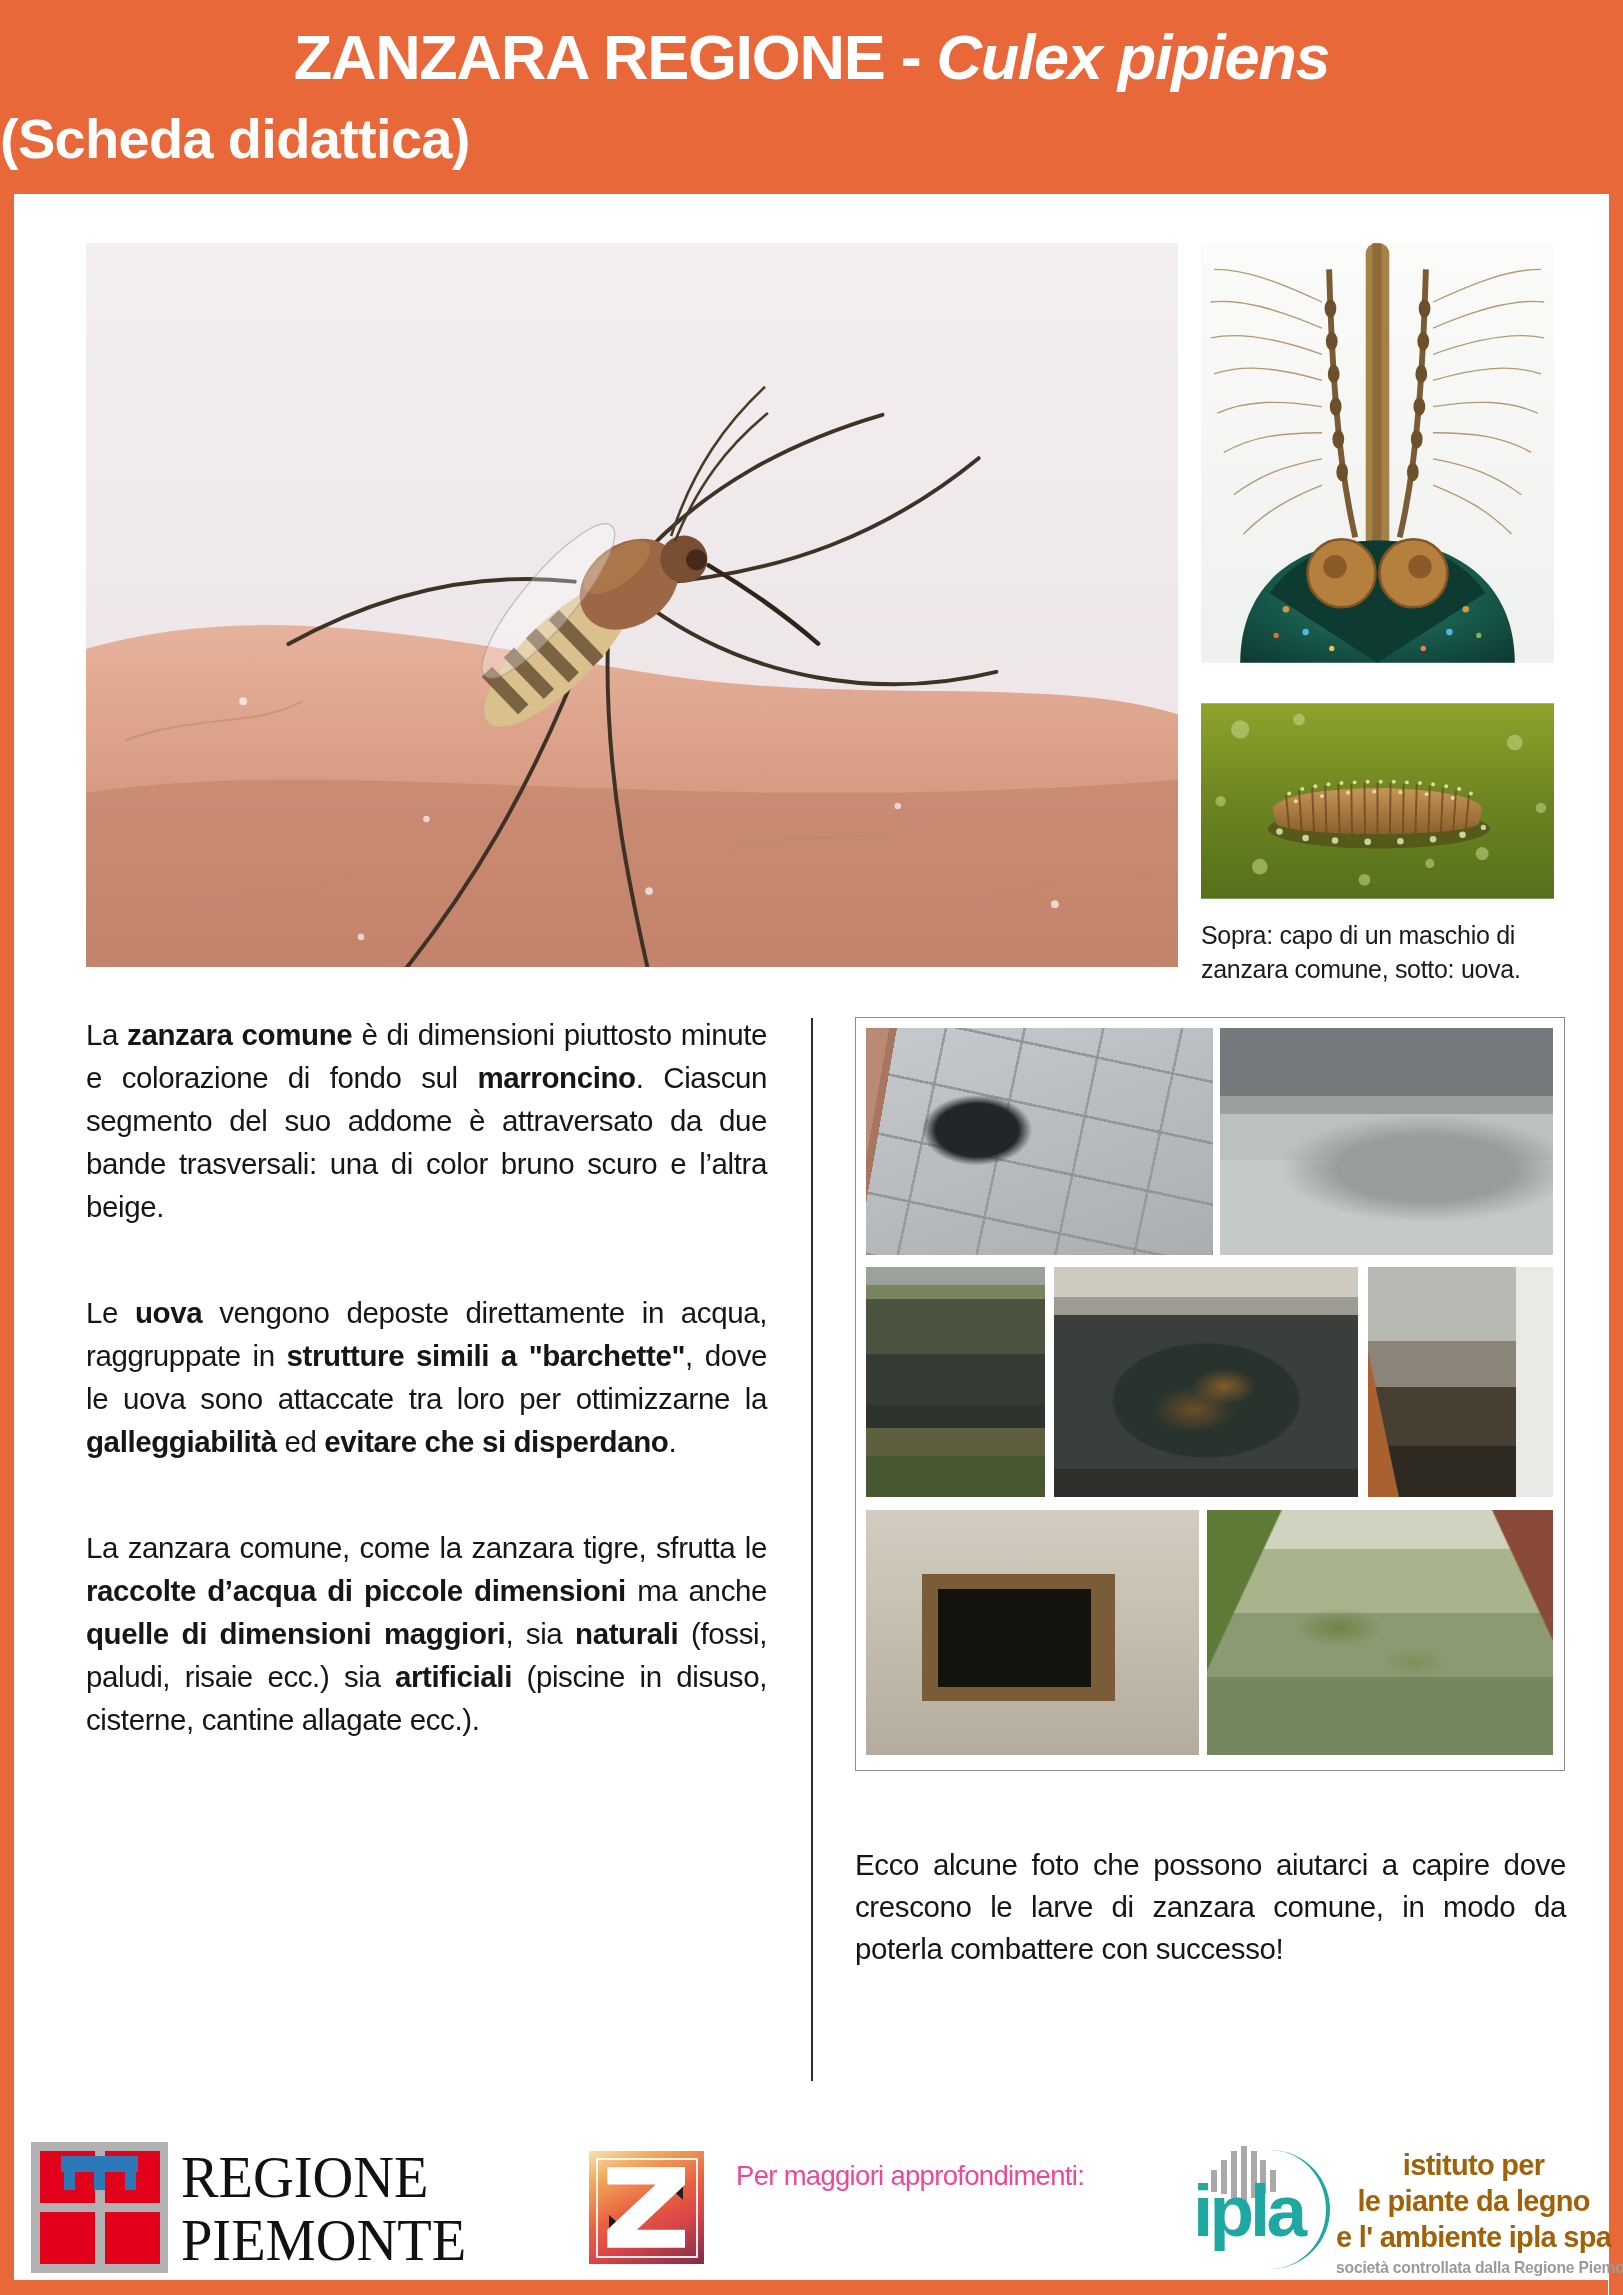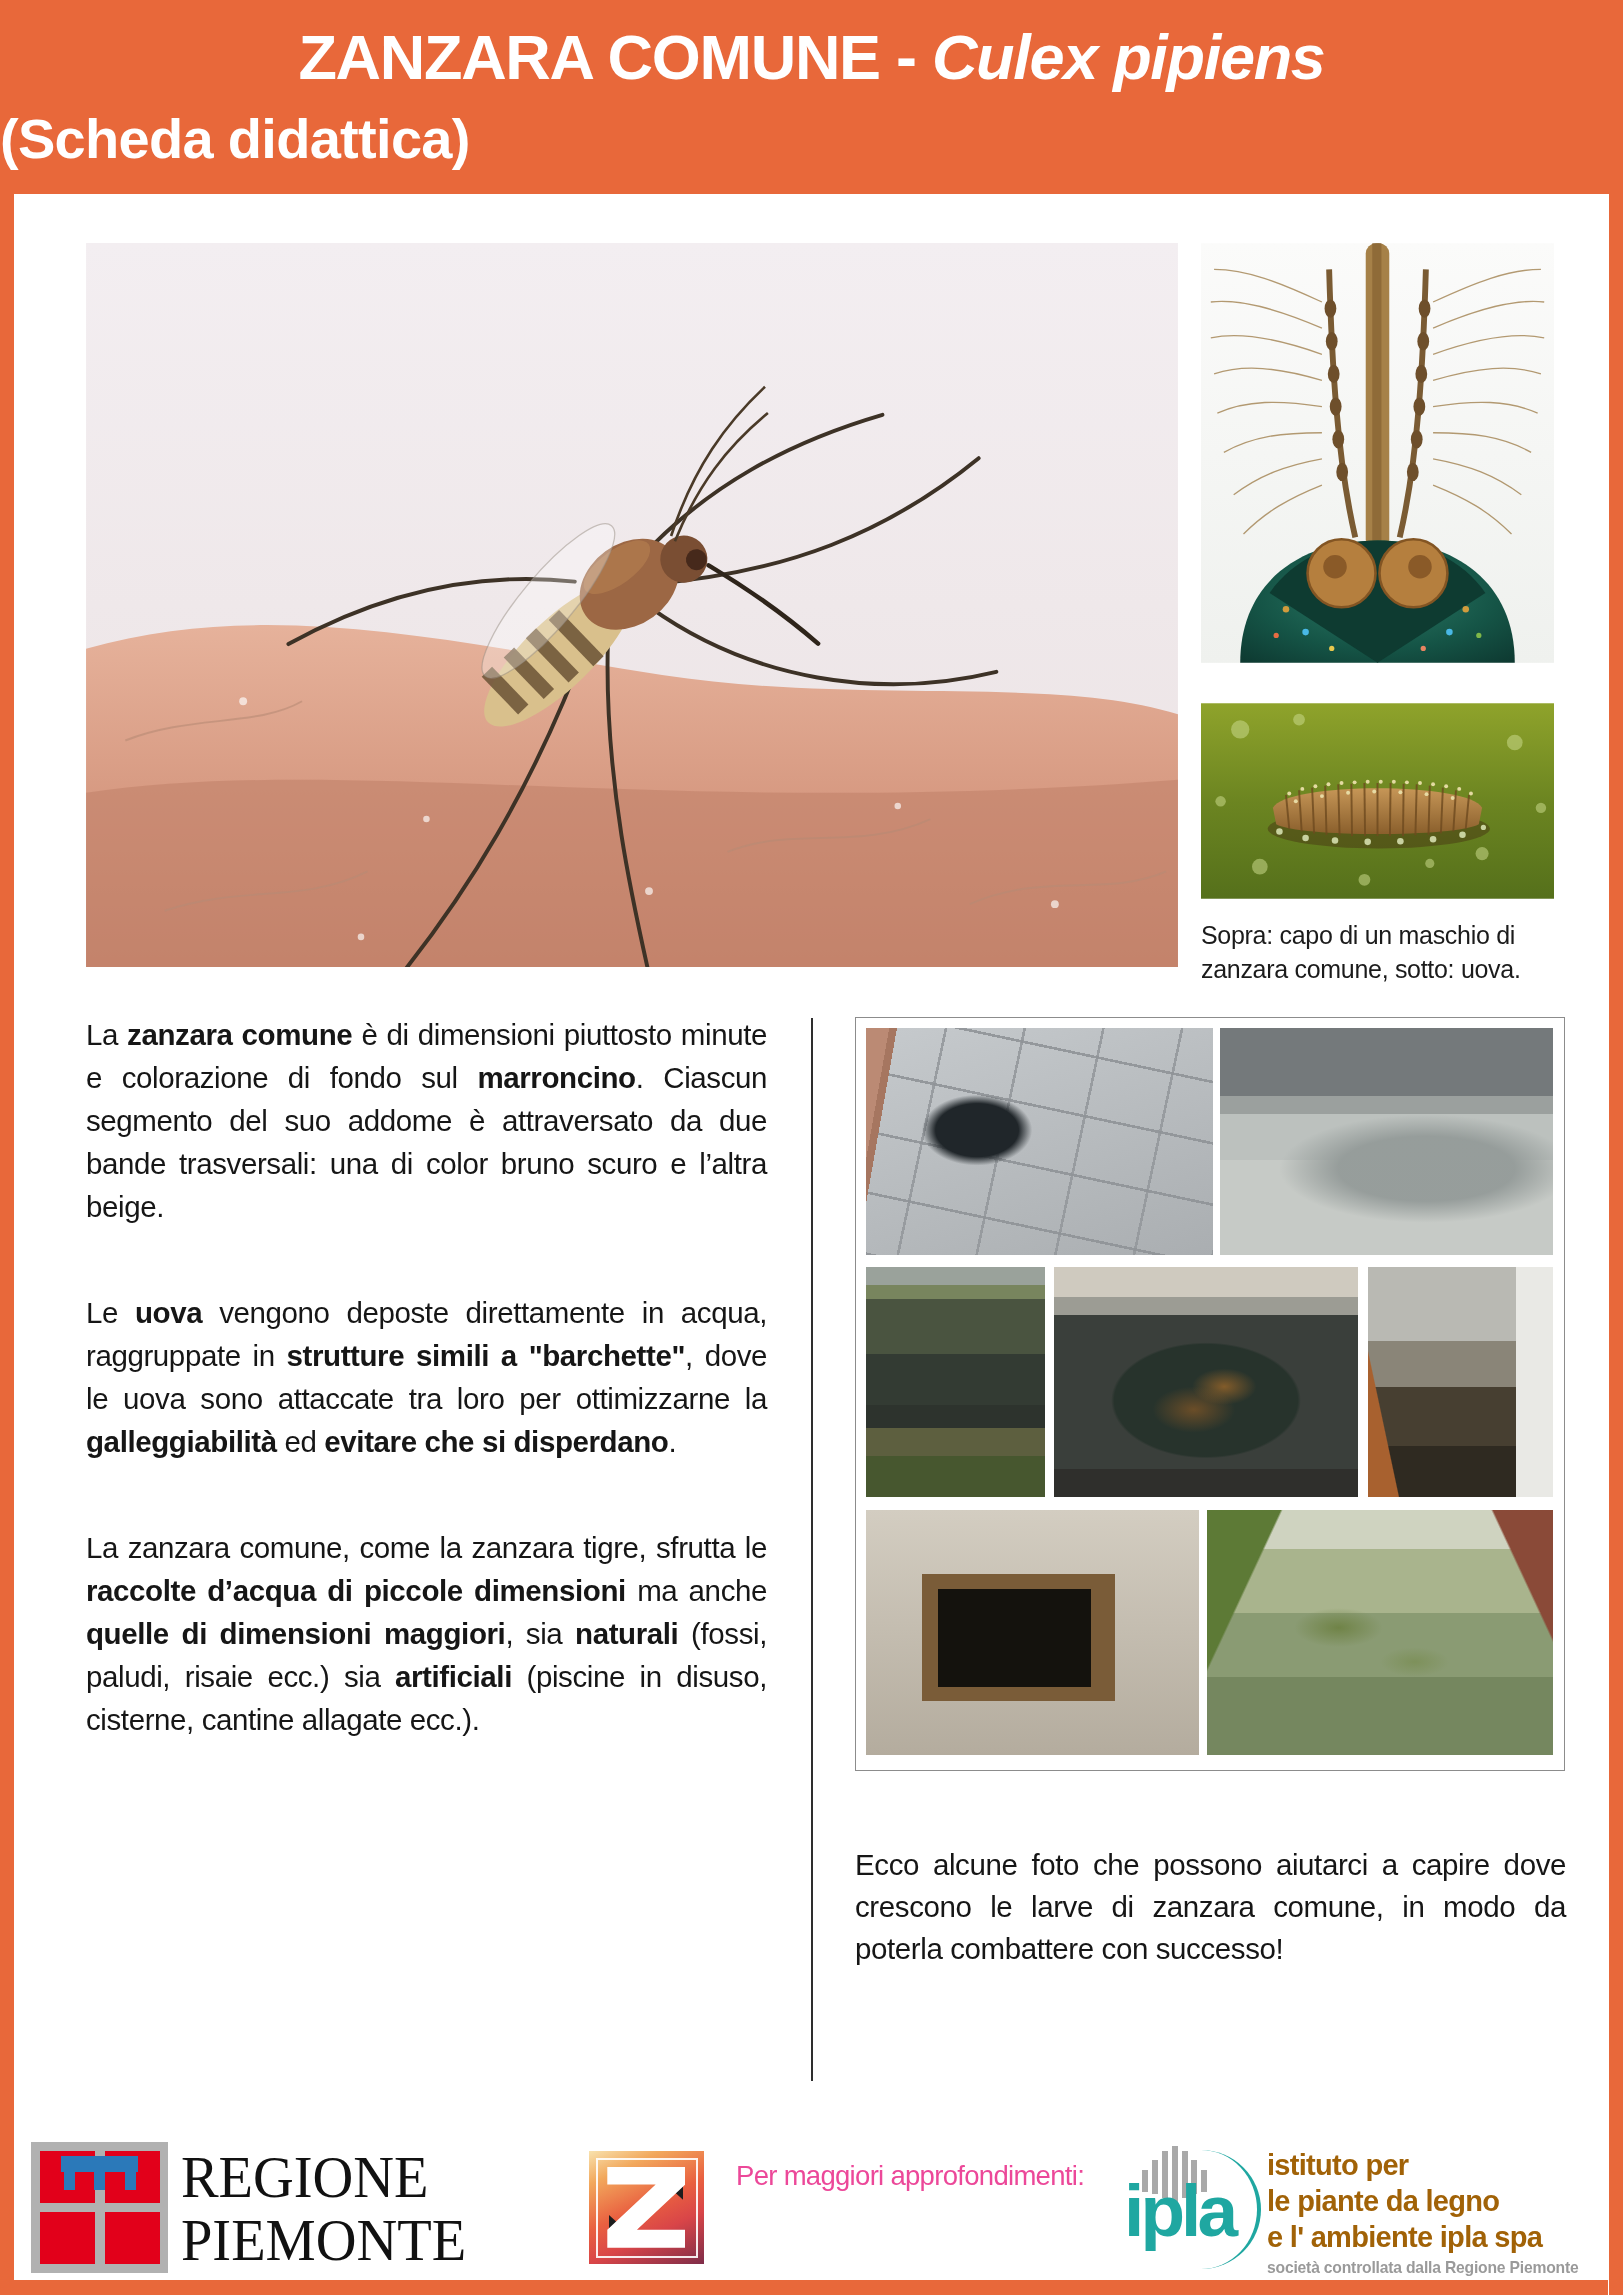--- a/index.html
+++ b/index.html
@@ -102,40 +102,40 @@
     clip-path:polygon(0% 0%,100% 0%,100% 22%,38% 78%,100% 78%,100% 100%,0% 100%,0% 78%,62% 22%,0% 22%);}
   .zlogo .triTR{position:absolute;left:60px;top:17.7px;width:34px;height:31px;background:#1d1d1d;
     clip-path:polygon(0% 0%,100% 0%,100% 100%);}
   .zlogo .triBL{position:absolute;left:20px;top:64px;width:34px;height:31px;background:#1d1d1d;
     clip-path:polygon(0% 0%,100% 100%,0% 100%);}
 
   .info-text{left:736px;top:2155px;width:367px;color:#ec4899;font-size:27.5px;
     line-height:41px;letter-spacing:-0.7px;font-weight:400;}
   .info-text .ln{white-space:nowrap;}
 
-  .ipla{left:1124px;top:2146px;width:409px;height:131px;}
+  .ipla{left:1193px;top:2146px;width:409px;height:131px;text-align:center;}
   .ipla .bar{position:absolute;background:#a9a9a9;width:5.9px;}
   .ipla .word{position:absolute;left:0px;top:27.5px;color:#1FA7A1;font-size:73px;
     font-weight:700;letter-spacing:-3.9px;line-height:73px;}
   .ipla .arc{position:absolute;left:77px;top:3.9px;width:56px;height:119px;
     border-right:4.6px solid #1FA7A1;border-radius:0 100% 100% 0 / 0 50% 50% 0;}
   .ipla .lines{position:absolute;left:143px;top:1.3px;color:#a16207;font-size:29px;
     line-height:36px;letter-spacing:-0.7px;font-weight:700;white-space:nowrap;}
   .ipla .sub{position:absolute;left:143px;top:113px;color:#9a9a9a;font-size:15.7px;
     letter-spacing:-0.2px;font-weight:700;white-space:nowrap;}
 </style>
 </head>
 <body>
 
 <div class="abs band-top"></div>
 <div class="abs band-left"></div>
 <div class="abs band-right"></div>
 <div class="abs band-bottom"></div>
 
-<div class="abs title-line1"><span>ZANZARA COMUNE - </span><span class="it">Culex pipiens</span></div>
+<div class="abs title-line1"><span>ZANZARA REGIONE - </span><span class="it">Culex pipiens</span></div>
 <div class="abs title-line2">(Scheda didattica)</div>
 
 <div class="abs hero-photo">
   <svg width="1092" height="724" viewBox="0 0 1668 1106">
     <defs>
       <linearGradient id="sky" x1="0" y1="0" x2="0" y2="1">
         <stop offset="0" stop-color="#F3EEF1"></stop>
           <stop offset="1" stop-color="#EBE2E3"></stop>
       </linearGradient>
       <linearGradient id="skin" x1="0" y1="0" x2="0" y2="1">

